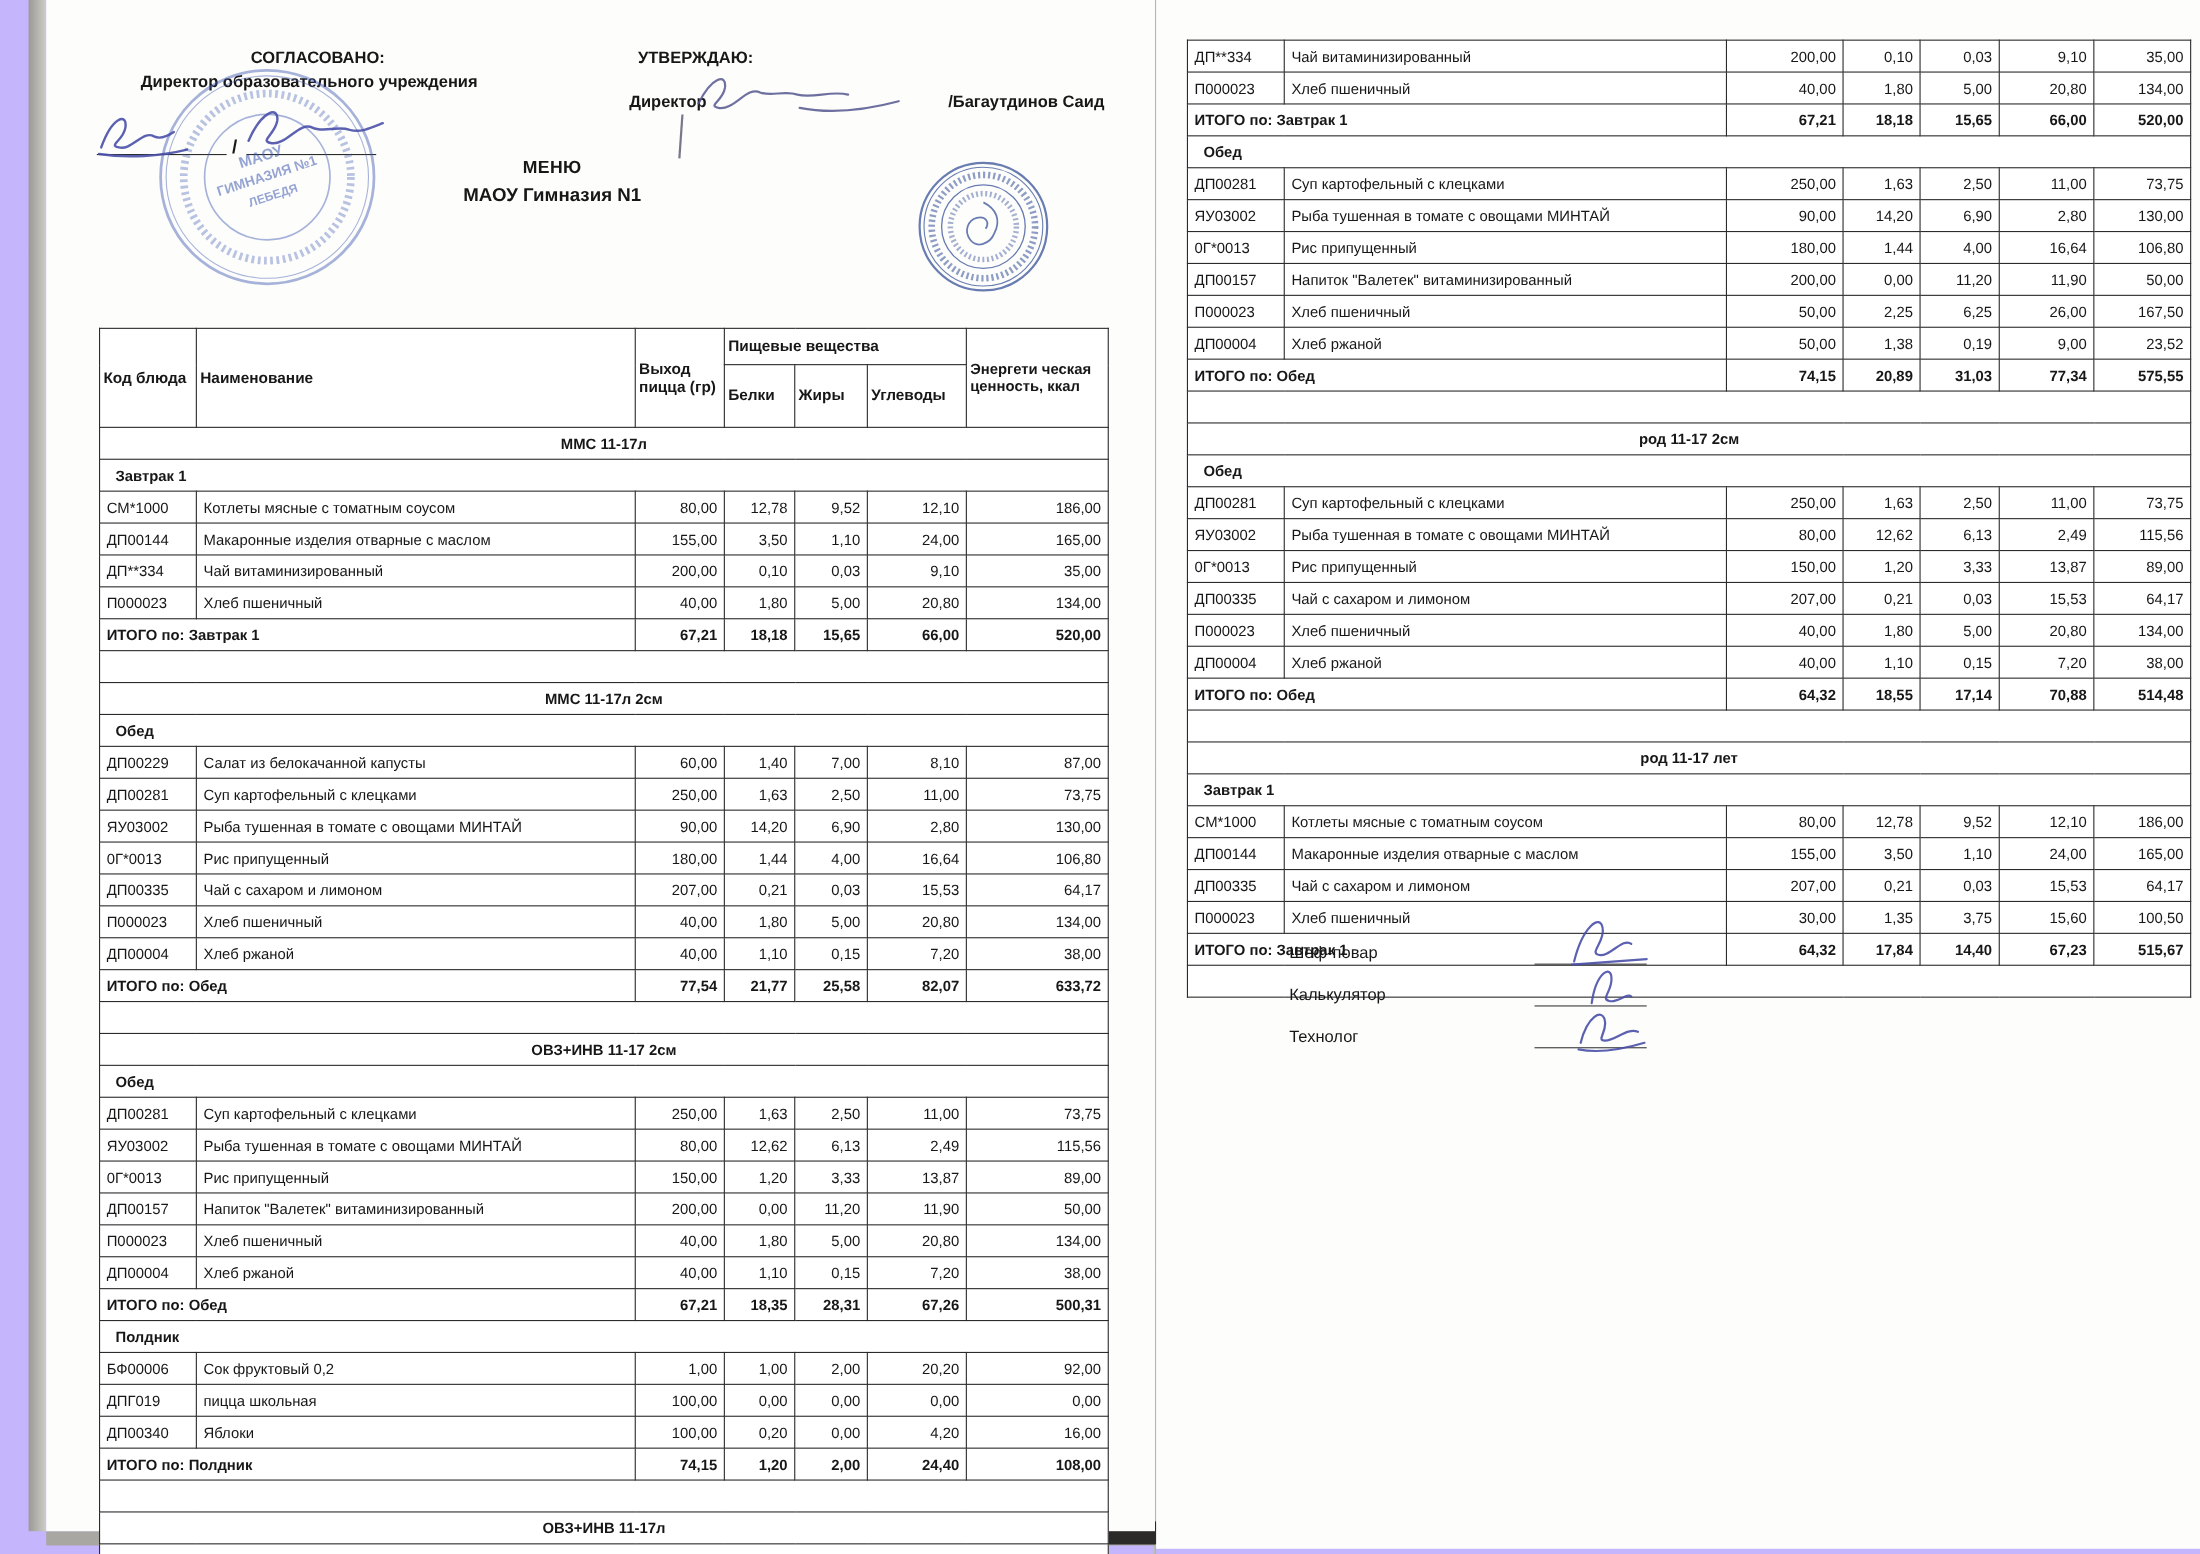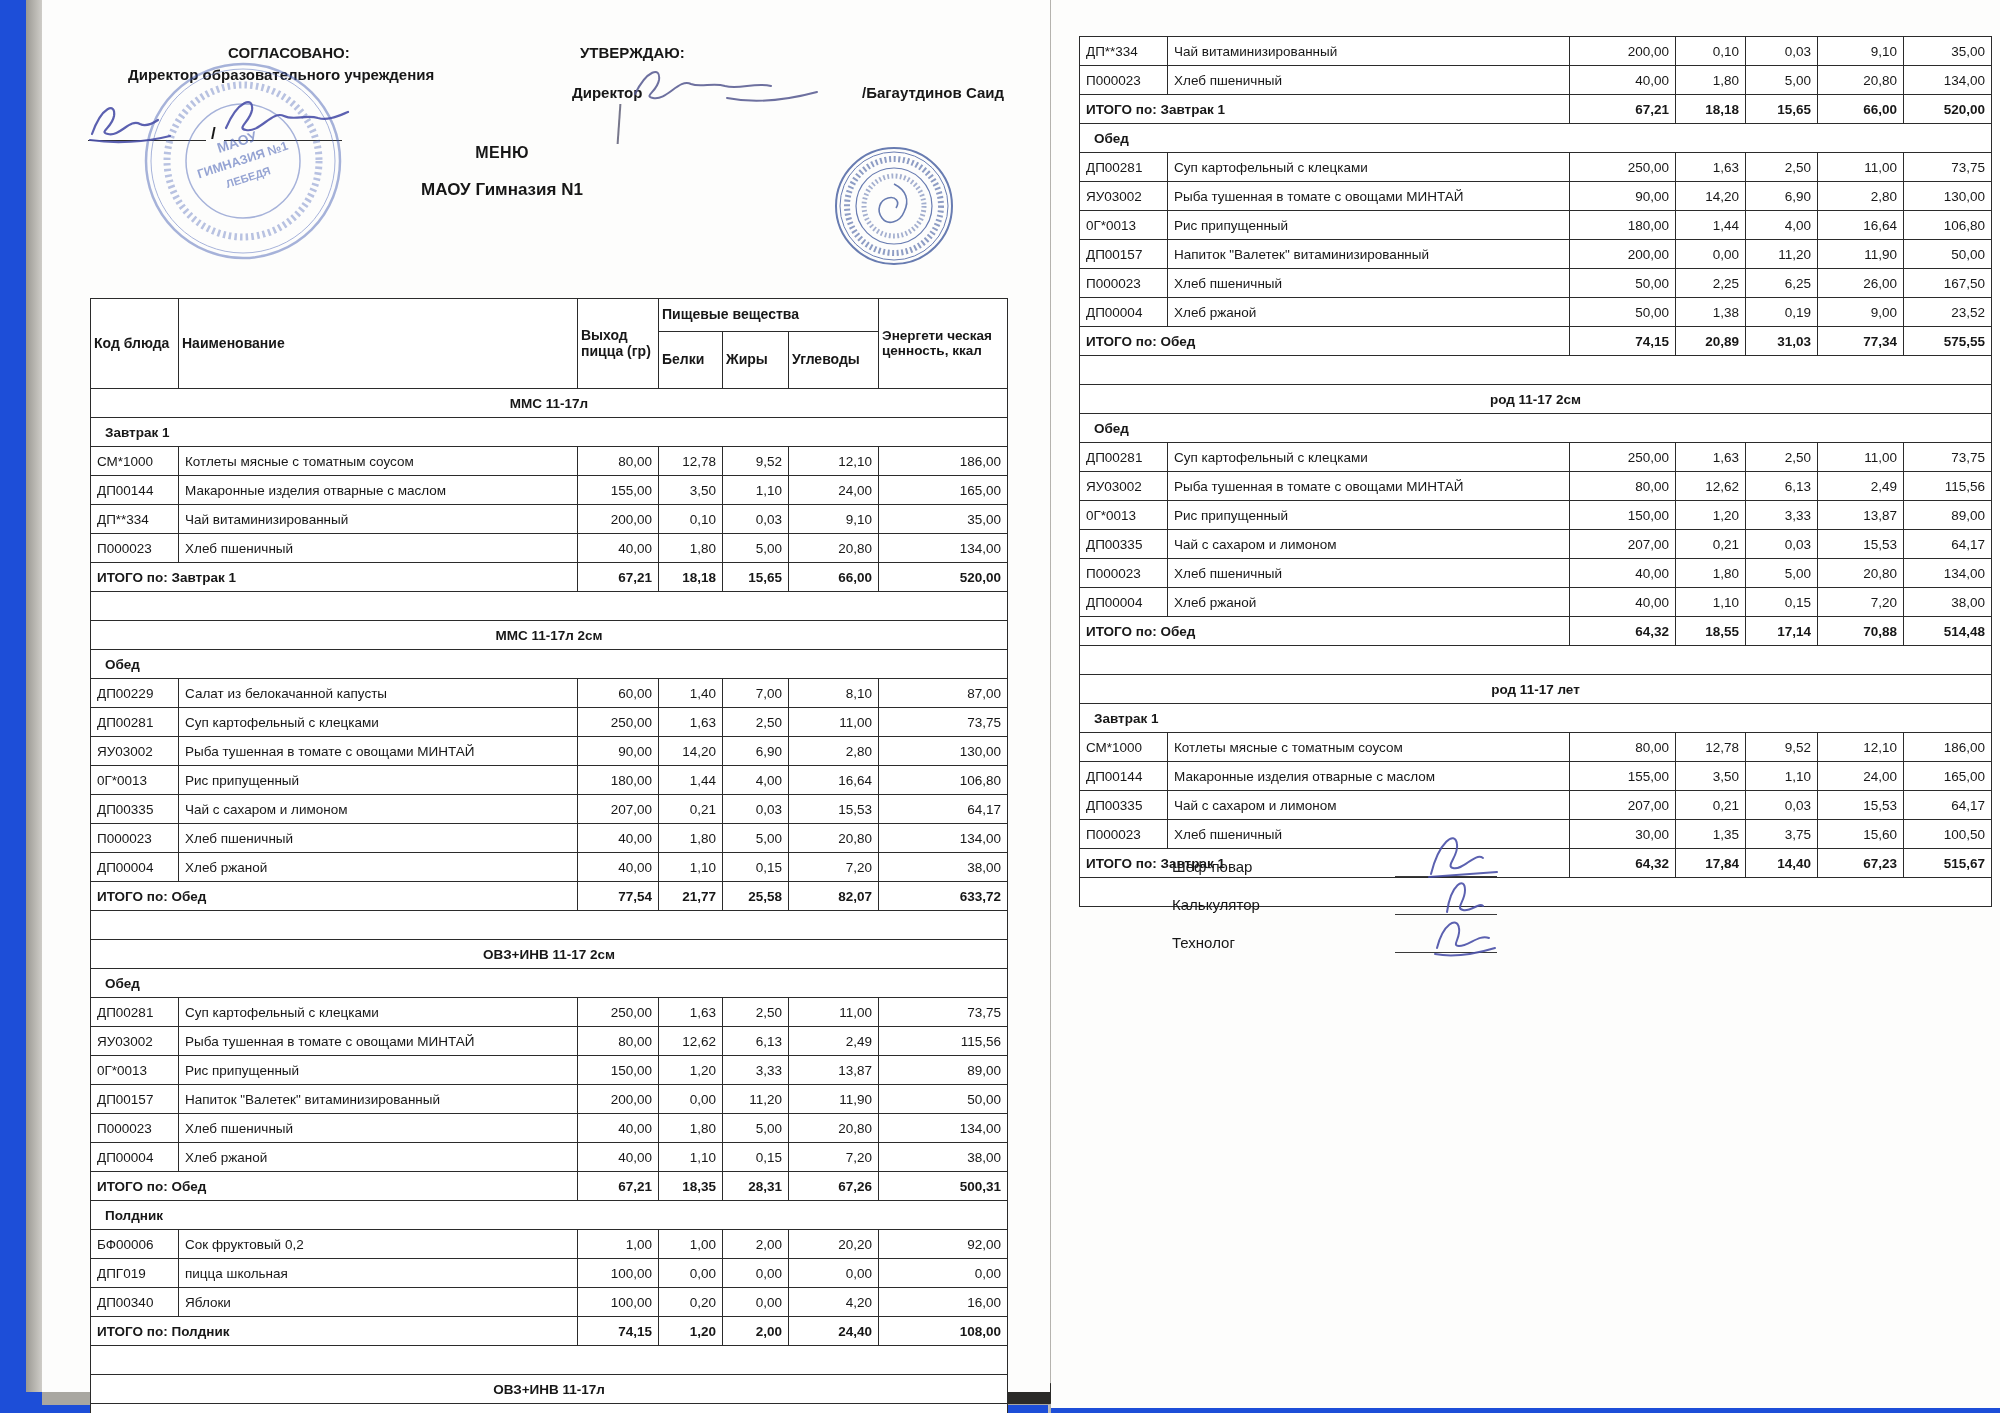--- a/index.html
+++ b/index.html
@@ -2,21 +2,21 @@
 <html><head>
 <meta charset="utf-8">
 <style>
   html,body{margin:0;padding:0}
   body{
     width:2000px;height:1413px;position:relative;overflow:hidden;
     background:#dcdad4;
     font-family:"Liberation Sans",sans-serif;
     color:#171717;
   }
-  .scan{position:absolute;inset:0;background:#1d4ed8}
+  .scan{position:absolute;inset:0;background:#c4b5fd}
   .page{position:absolute;background:#fdfdfc}
   .page-left{left:42px;top:0;width:1008px;height:1392px}
   .page-right{left:1051px;top:0;width:949px;height:1408px}
 
   
   .edge-left{position:absolute;left:26px;top:0;width:16px;height:1392px;
     background:linear-gradient(90deg,#9b9993,#cfcdc8)}
   .fold-line{position:absolute;left:1048px;top:0;width:3px;height:1413px;
     background:linear-gradient(90deg,#c6c4bf,#b2b0ab)}
   .scan-band{position:absolute;left:42px;top:1392px;width:1008px;height:13px;background:#a9a7a1}
@@ -25,21 +25,21 @@
     transform:rotate(4deg);opacity:.75}
 
   
   .approve{position:absolute;font-size:15px;font-weight:bold;white-space:nowrap}
   .sig-line-seg{position:absolute;border-bottom:1.6px solid #2c2c2c;height:0}
   .slash{position:absolute;font-size:17px;font-weight:bold}
 
   .title-block{position:absolute;left:60px;top:144px;width:800px;text-align:center;font-weight:bold}
   .title-1{font-size:16px;letter-spacing:.4px}
   .title-2{font-size:17px;margin-top:8px}
-  .title-3{font-size:17px;margin-top:18px}
+  .title-3{font-size:17px;margin-top:6px}
 
   
   .stamp1{position:absolute;left:96px;top:56px;z-index:5;opacity:.75}
   .stamp2{position:absolute;left:790px;top:144px;opacity:.9}
   .ink{position:absolute;z-index:6}
 
   
   table.menu{border-collapse:collapse;table-layout:fixed;position:absolute;
     font-size:13.5px;background:#fff}
   .menu td,.menu th{border:1px solid #2b2b2b;padding:1px 6px;height:26px;

